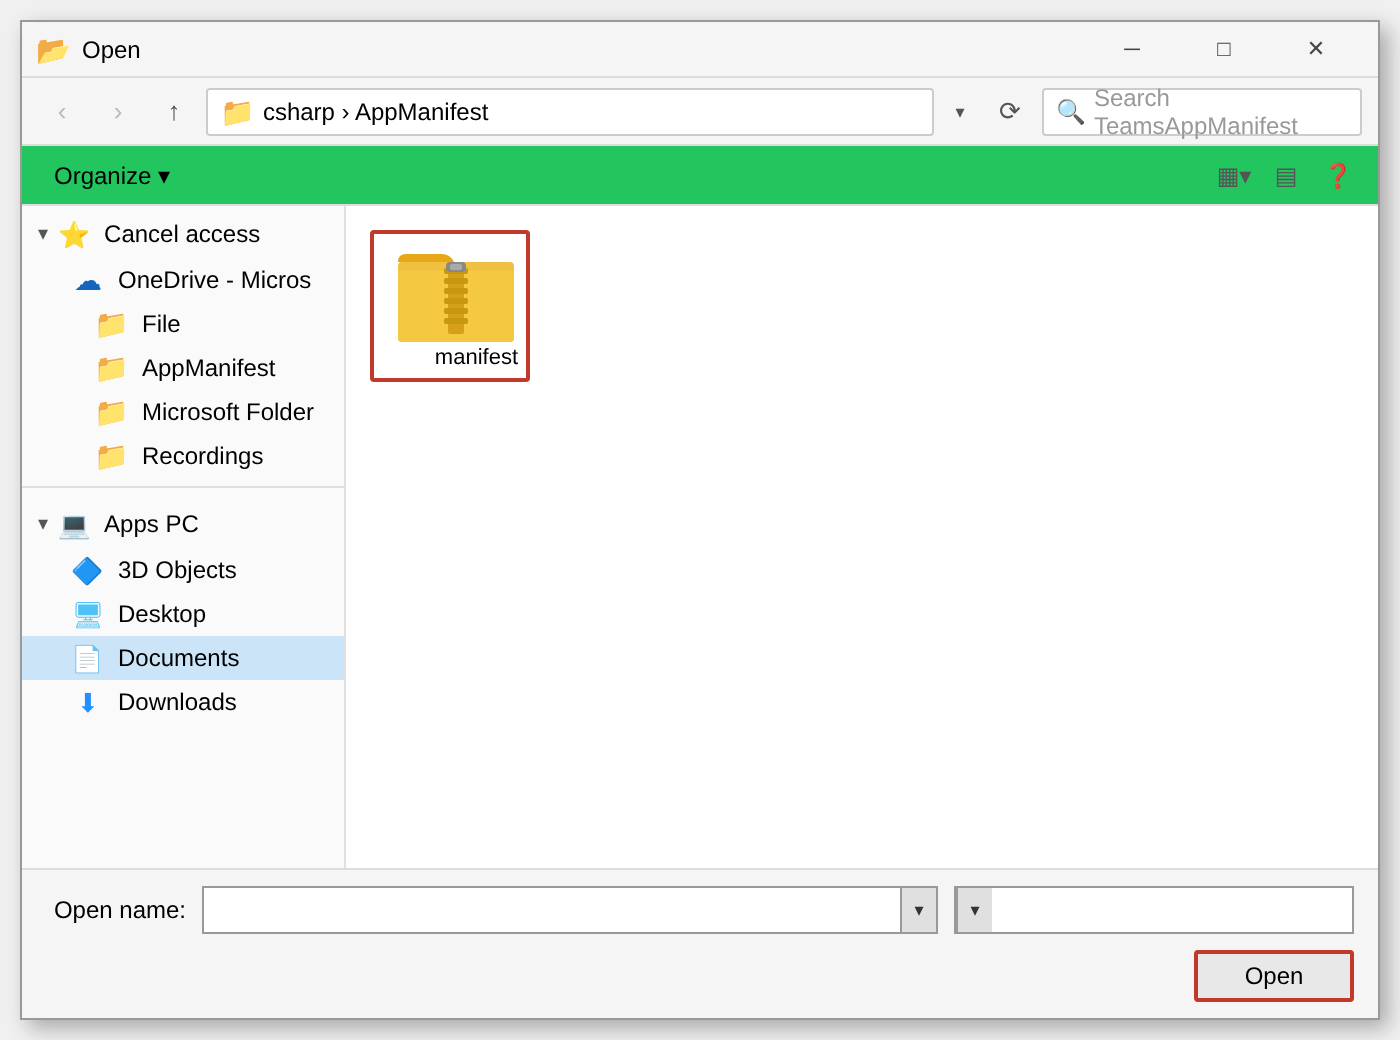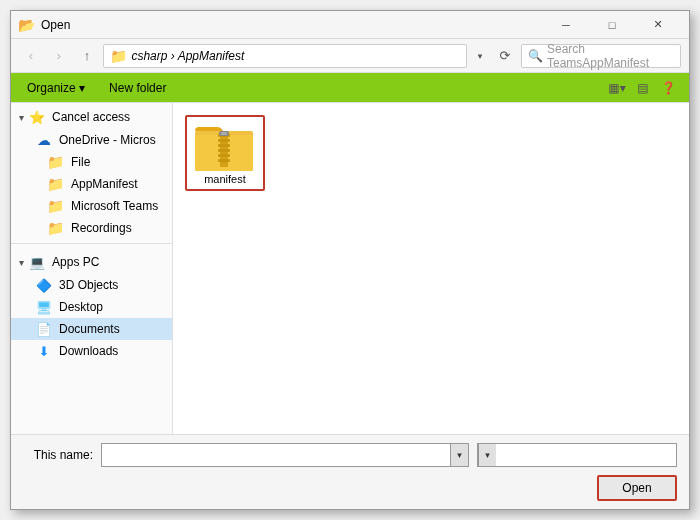--- a/index.html
+++ b/index.html
@@ -102,21 +102,20 @@
       overflow: hidden;
     }
     .address-folder-icon {
       color: #e6a817;
       margin-right: 4px;
       font-size: 14px;
     }
     .address-breadcrumb {
       color: #000;
       font-size: 12px;
-      font-style: italic;
     }
     .address-dropdown {
       width: 18px;
       height: 22px;
       border: none;
       background: transparent;
       cursor: pointer;
       display: flex;
       align-items: center;
       justify-content: center;
@@ -149,21 +148,21 @@
       color: #999;
     }
     .search-icon-span {
       font-size: 12px;
       margin-right: 4px;
       color: #888;
     }
 
     
     .sub-toolbar {
-      background: #84cc16;
+      background: #22c55e;
       border-bottom: 1px solid #ddd;
       height: 30px;
       display: flex;
       align-items: center;
       padding: 0 8px;
       gap: 8px;
     }
     .sub-toolbar-btn {
       height: 22px;
       padding: 0 8px;
@@ -266,21 +265,21 @@
       display: flex;
       flex-direction: row;
       align-items: flex-start;
       gap: 16px;
     }
 
     
     .file-item {
       display: flex;
       flex-direction: column;
-      align-items: center;
+      align-items: flex-end;
       width: 80px;
       cursor: pointer;
       padding: 4px;
       border: 2px solid #c0392b;
       border-radius: 2px;
     }
     .file-label {
       font-size: 11px;
       text-align: center;
       word-break: break-all;
@@ -428,23 +427,20 @@
     <div class="search-box">
       <span class="search-icon-span">🔍</span>
       <span>Search TeamsAppManifest</span>
     </div>
   </div>
 
   <div class="sub-toolbar">
     <button class="sub-toolbar-btn">
       <span>Organize ▾</span>
     </button>
-    <button class="sub-toolbar-btn">
-      <span>New folder</span>
-    </button>
     <div class="sub-toolbar-spacer"></div>
     <div class="view-btns">
       <button class="view-btn">▦▾</button>
       <button class="view-btn">▤</button>
       <button class="view-btn">❓</button>
     </div>
   </div>
 
   <div class="main-area">
 
@@ -464,21 +460,21 @@
       <div class="sidebar-item" style="padding-left: 36px;">
         <span class="sidebar-item-icon" style="color:#e6a817; font-size:14px;">📁</span>
         <span>File</span>
       </div>
       <div class="sidebar-item" style="padding-left: 36px;">
         <span class="sidebar-item-icon" style="color:#e6a817; font-size:14px;">📁</span>
         <span>AppManifest</span>
       </div>
       <div class="sidebar-item" style="padding-left: 36px;">
         <span class="sidebar-item-icon" style="color:#e6a817; font-size:14px;">📁</span>
-        <span>Microsoft Teams</span>
+        <span>Microsoft Folder</span>
       </div>
       <div class="sidebar-item" style="padding-left: 36px;">
         <span class="sidebar-item-icon" style="color:#e6a817; font-size:14px;">📁</span>
         <span>Recordings</span>
       </div>
 
       <div class="sidebar-divider"></div>
 
       <div class="sidebar-group-label">
         <span class="expand-icon">▾</span>
@@ -526,21 +522,21 @@
           <rect x="24" y="10" width="10" height="5" fill="#888" rx="2"></rect>
           <rect x="26" y="11" width="6" height="3" fill="#aaa" rx="1"></rect>
         </svg>
         <span class="file-label">manifest</span>
       </div>
     </div>
   </div>
 
   <div class="bottom-bar">
     <div class="bottom-row">
-      <span class="bottom-label">This name:</span>
+      <span class="bottom-label">Open name:</span>
       <div class="filename-input-container">
         <input class="filename-input" type="text" value="" style="">
         <button class="filename-dropdown-btn">▾</button>
       </div>
       <div class="filetype-select-container">
         <button class="filetype-dropdown-btn">▾</button>
       </div>
     </div>
     <div class="bottom-row action-buttons">
       <button class="action-btn open-btn">

